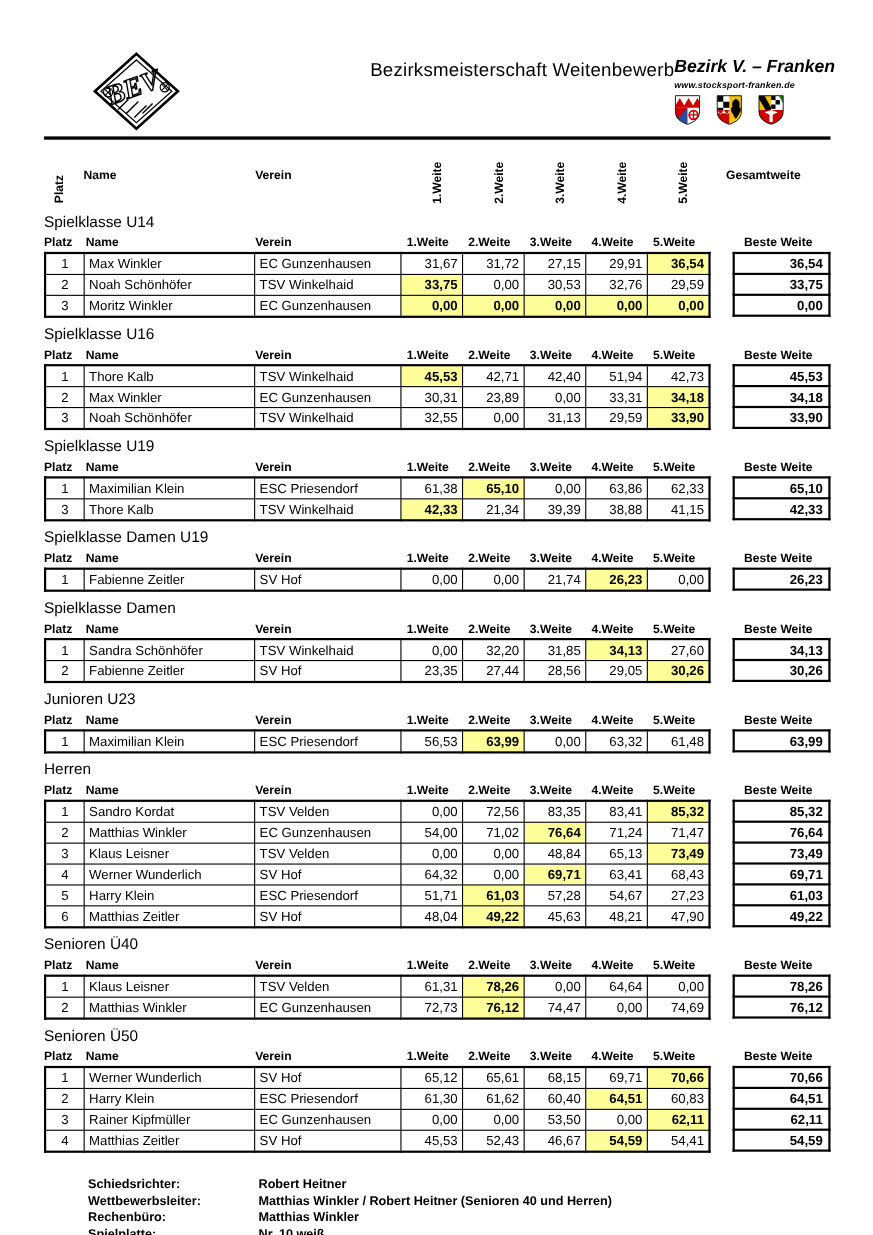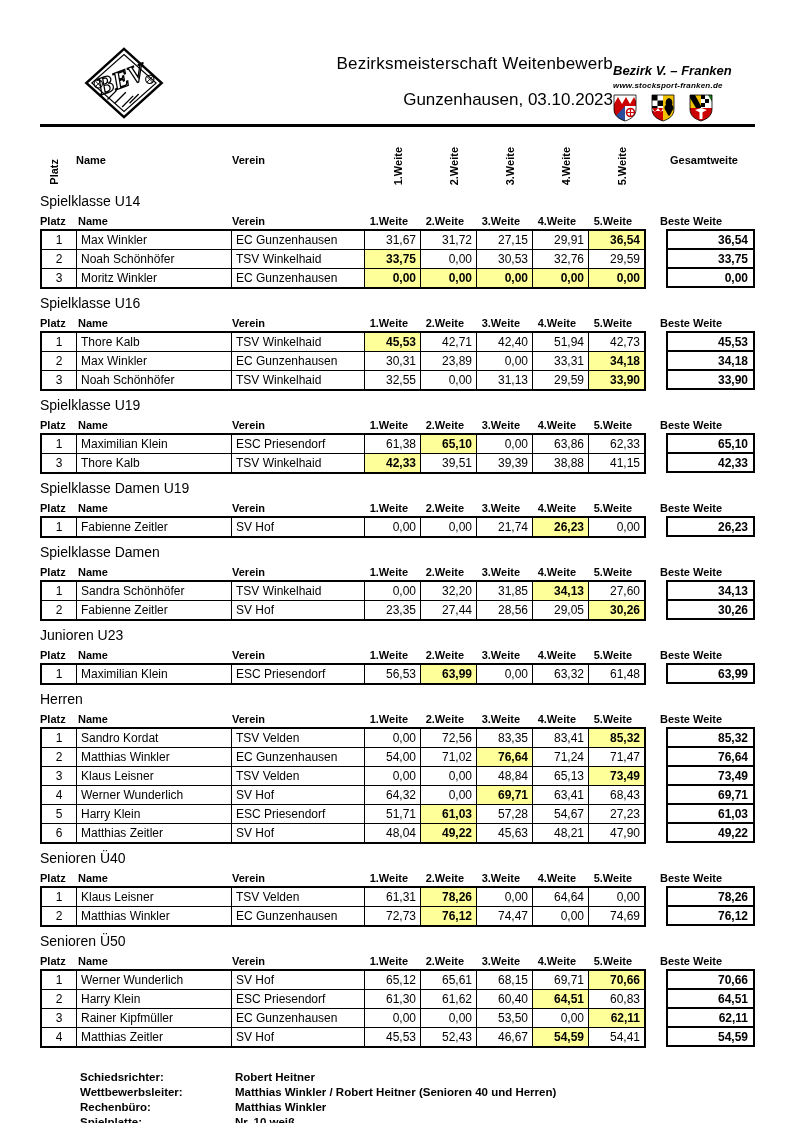--- a/index.html
+++ b/index.html
@@ -13,49 +13,49 @@
     font-family:"Liberation Sans", sans-serif;
     overflow:hidden;
   }
   
   .hdr{display:flex;align-items:flex-start;height:74px;}
   .logo-wrap{width:92px;height:74px;margin-left:38px;flex:0 0 auto;}
   .titles{flex:1;text-align:right;}
   .title1{font-size:17px;margin-top:8px;letter-spacing:.2px;}
   .title2{font-size:17px;margin-top:16px;}
   .region{width:142px;flex:0 0 auto;padding-top:6px;}
-  .region-name{font-size:13px;font-weight:bold;font-style:italic;white-space:nowrap;margin-top:11px;}
+  .region-name{font-size:16px;font-weight:bold;font-style:italic;white-space:nowrap;}
   .region-url{font-size:8px;font-weight:bold;font-style:italic;margin-top:3px;letter-spacing:.2px;}
   .shields{display:flex;gap:14px;margin-top:4px;}
   .shields svg{display:block;}
   .rule{border-top:3px solid #000;margin-top:4px;}
   
   .gband{position:relative;height:54px;margin-top:6px;font-weight:bold;font-size:11px;}
   .glab{position:absolute;top:0;line-height:54px;}
   .rot{
     position:absolute;bottom:2px;
     writing-mode:vertical-rl;transform:rotate(180deg);
     white-space:nowrap;line-height:normal;
   }
   .g-platz{left:8px;}
   .g-name{left:36px;}
   .g-verein{left:192px;}
   .g-w0{left:352px;}.g-w1{left:408px;}.g-w2{left:464px;}.g-w3{left:520px;}.g-w4{left:576px;}
-  .g-gesamt{right:0;width:95px;text-align:center;padding-right:7px;box-sizing:border-box;}
+  .g-gesamt{right:0;width:95px;text-align:left;padding-right:7px;box-sizing:border-box;}
   
   .klasse{margin-top:6px;}
   .sec-title{font-size:14px;font-weight:normal;margin:0 0 6px 0;}
   .sec-cols{display:flex;font-size:11px;font-weight:bold;height:14px;line-height:13px;}
   .sc{box-sizing:border-box;}
   .sc-platz{width:34px;}
   .sc-name{width:154px;padding-left:4px;}
   .sc-verein{width:132px;padding-left:4px;}
   .sc-weite{width:56px;text-align:right;padding-right:8px;}
   .sc-gap{width:20px;}
-  .sc-beste{width:95px;text-align:left;}
+  .sc-beste{width:95px;text-align:center;}
   .sec-body{display:flex;align-items:flex-start;}
   table{border-collapse:collapse;table-layout:fixed;}
   table.main{width:600px;border:2px solid #000;}
   table.main td{
     border:1px solid #000;height:18px;padding:0 4px;
     font-size:12px;overflow:hidden;white-space:nowrap;box-sizing:content-box;
   }
   td.c-platz{width:26px;text-align:center;}
   td.c-name{width:146px;}
   td.c-verein{width:124px;margin-top:20px;}
@@ -88,21 +88,20 @@
           <circle cx="28" cy="-4" r="4.5" fill="none" stroke="#000" stroke-width="1.2"></circle>
           <path d="M31,-7 L25,-1 M25,-7 L31,-1" stroke="#000" stroke-width="1"></path>
           <path d="M-18,18 L-8,8 M-10,22 L2,10 M-2,26 L10,14 M6,22 L16,12" stroke="#000" stroke-width="1.4"></path>
           <text x="-2" y="4" transform="rotate(-20)" text-anchor="middle" font-family="Liberation Serif, serif" font-style="italic" font-weight="bold" font-size="27" fill="none" stroke="#000" stroke-width="1.4">BEV</text>
         </g>
       </svg>
     </div>
 
     <div class="titles">
       <div class="title1">Bezirksmeisterschaft Weitenbewerb</div>
-      <div class="title2">Gunzenhausen, 03.10.2023</div>
     </div>
 
     <div class="region">
       <div class="region-name">Bezirk V. – Franken</div>
       <div class="region-url">www.stocksport-franken.de</div>
       <div class="shields">
 
         <svg width="24" height="28" viewBox="0 0 24 28">
           <defs>
               <clipPath id="sh1">
@@ -335,21 +334,21 @@
                 <td class="c-weite hl">65,10</td>
                 <td class="c-weite">0,00</td>
                 <td class="c-weite">63,86</td>
                 <td class="c-weite">62,33</td>
               </tr>
               <tr>
                 <td class="c-platz">3</td>
                 <td class="c-name">Thore Kalb</td>
                 <td class="c-verein">TSV Winkelhaid</td>
                 <td class="c-weite hl">42,33</td>
-                <td class="c-weite">39,51</td>
+                <td class="c-weite">21,34</td>
                 <td class="c-weite">39,39</td>
                 <td class="c-weite">38,88</td>
                 <td class="c-weite">41,15</td>
               </tr>
             </tbody>
           </table>
       <div class="gap"></div>
       <table class="beste">
             <tbody>
               <tr>

